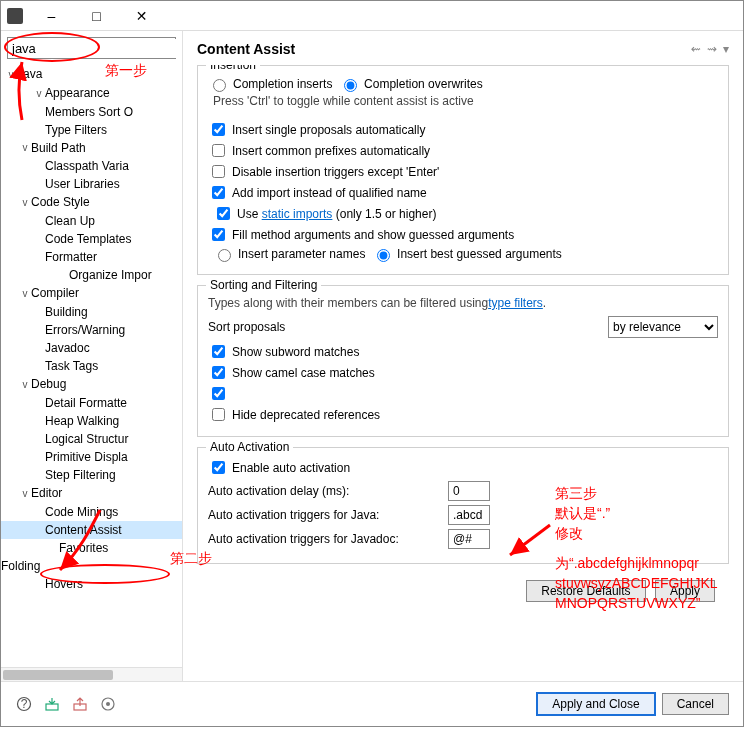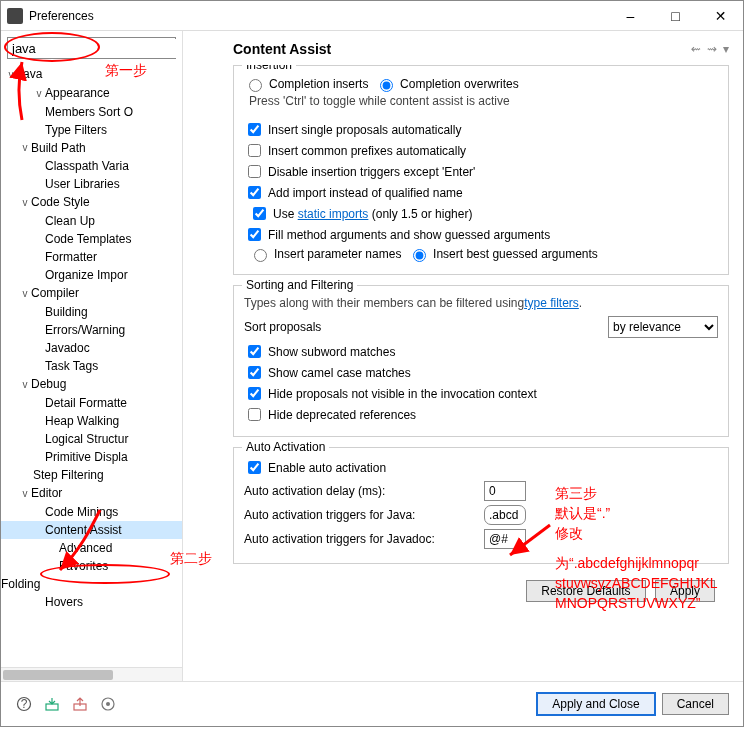--- a/index.html
+++ b/index.html
@@ -2,21 +2,21 @@
 <html><head>
 <meta charset="utf-8">
 <style>
 * { box-sizing: border-box; font-family: "Segoe UI", Tahoma, sans-serif; font-size: 12px; }
 body { margin: 0; background: #fff; color: #000; width: 746px; height: 729px; overflow: hidden; position: relative; }
 .window { border: 1px solid #888; width: 744px; height: 727px; display: flex; flex-direction: column; background: #fff; }
 .titlebar { height: 30px; display: flex; align-items: center; padding: 0 0 0 6px; background: #fff; border-bottom: 1px solid #ddd; }
 .titlebar .icon { width: 16px; height: 16px; background: #444; margin-right: 6px; display:inline-block; border-radius:2px; }
 .titlebar .title { flex: 1; }
 .titlebar .winbtn { width: 45px; height: 30px; display: flex; align-items: center; justify-content: center; font-size: 14px; font-family: "Segoe UI Symbol", sans-serif; }
-.content { flex: 1; display: flex; overflow: hidden; gap: 36px; }
+.content { flex: 1; display: flex; overflow: hidden; }
 .left { width: 182px; border-right: 1px solid #e0e0e0; display: flex; flex-direction: column; overflow:hidden; }
 .search { position: relative; margin: 6px 6px 4px 6px; border: 1px solid #888; display: flex; align-items:center; height:22px; }
 .search input { flex:1; border:none; outline:none; padding:2px 4px; font-size:13px; }
 .tree { flex:1; overflow:auto; padding: 2px 0 0 0; }
 .tree .node { white-space: nowrap; padding: 1px 0; cursor:default; line-height:16px; }
 .tree .lbl { display:inline-block; }
 .tree .tw { display:inline-block; width:12px; text-align:center; color:#555; font-size:10px; vertical-align:middle; }
 .tree .sel { background:#cde8ff; }
 .tree-scroll { overflow-x:auto; }
 .treefoot { height:14px; border-top:1px solid #e0e0e0; background:#f5f5f5; position:relative; }
@@ -48,21 +48,20 @@
 .anno { position:absolute; color:#f00; font-size:14px; font-family:"SimSun","Microsoft YaHei",sans-serif; pointer-events:none; }
 .ellipse { position:absolute; border:2px solid #f00; border-radius:50%; pointer-events:none; }
 svg.overlay { position:absolute; top:0; left:0; pointer-events:none; }
 </style>
 </head>
 <body>
 
 <div class="window">
   <div class="titlebar">
     <span class="icon"></span>
-    <span class="title">Preferences</span>
     <span class="winbtn">–</span>
     <span class="winbtn">□</span>
     <span class="winbtn">✕</span>
   </div>
 
   <div class="content">
     <div class="left">
       <div class="search">
         <input type="text" value="java" style="">
 
@@ -72,36 +71,35 @@
         <div class="node" style="padding-left:32px"><span class="tw">v</span><span class="lbl">Appearance</span></div>
         <div class="node" style="padding-left:44px"><span class="lbl">Members Sort O</span></div>
         <div class="node" style="padding-left:44px"><span class="lbl">Type Filters</span></div>
         <div class="node" style="padding-left:18px"><span class="tw">v</span><span class="lbl">Build Path</span></div>
         <div class="node" style="padding-left:44px"><span class="lbl">Classpath Varia</span></div>
         <div class="node" style="padding-left:44px"><span class="lbl">User Libraries</span></div>
         <div class="node" style="padding-left:18px"><span class="tw">v</span><span class="lbl">Code Style</span></div>
         <div class="node" style="padding-left:44px"><span class="lbl">Clean Up</span></div>
         <div class="node" style="padding-left:44px"><span class="lbl">Code Templates</span></div>
         <div class="node" style="padding-left:44px"><span class="lbl">Formatter</span></div>
-        <div class="node" style="padding-left:44px"><span class="lbl">Organize Impor</span></div>
+        <div class="node" style="padding-left:68px"><span class="lbl">Organize Impor</span></div>
         <div class="node" style="padding-left:18px"><span class="tw">v</span><span class="lbl">Compiler</span></div>
         <div class="node" style="padding-left:44px"><span class="lbl">Building</span></div>
         <div class="node" style="padding-left:44px"><span class="lbl">Errors/Warning</span></div>
         <div class="node" style="padding-left:44px"><span class="lbl">Javadoc</span></div>
         <div class="node" style="padding-left:44px"><span class="lbl">Task Tags</span></div>
         <div class="node" style="padding-left:18px"><span class="tw">v</span><span class="lbl">Debug</span></div>
         <div class="node" style="padding-left:44px"><span class="lbl">Detail Formatte</span></div>
         <div class="node" style="padding-left:44px"><span class="lbl">Heap Walking</span></div>
         <div class="node" style="padding-left:44px"><span class="lbl">Logical Structur</span></div>
         <div class="node" style="padding-left:44px"><span class="lbl">Primitive Displa</span></div>
-        <div class="node" style="padding-left:32px"><span class="lbl">Step Filtering</span></div>
+        <div class="node" style="padding-left:44px"><span class="lbl">Step Filtering</span></div>
         <div class="node" style="padding-left:18px"><span class="tw">v</span><span class="lbl">Editor</span></div>
         <div class="node" style="padding-left:44px"><span class="lbl">Code Minings</span></div>
         <div class="node sel" style="padding-left:44px"><span class="lbl">Content Assist</span></div>
-        <div class="node" style="padding-left:58px"><span class="lbl">Advanced</span></div>
         <div class="node" style="padding-left:58px"><span class="lbl">Favorites</span></div>
         <div class="node" style=""><span class="lbl">Folding</span></div>
         <div class="node" style="padding-left:44px"><span class="lbl">Hovers</span></div>
       </div>
       <div class="treefoot">
           <div class="thumb"></div>
         </div>
     </div>
 
     <div class="right">
@@ -166,41 +164,40 @@
           <div class="row">
               <input type="checkbox" checked="" style="">
               <label>Show subword matches</label>
             </div>
           <div class="row">
               <input type="checkbox" checked="" style="">
               <label>Show camel case matches</label>
             </div>
           <div class="row">
               <input type="checkbox" checked="" style="">
-              <label>Hide proposals not visible in the invocation context</label>
             </div>
           <div class="row">
               <input type="checkbox" style="">
               <label>Hide deprecated references</label>
             </div>
         </div>
 
         <div class="group">
           <span class="legend">Auto Activation</span>
           <div class="row">
               <input type="checkbox" checked="" style="">
               <label>Enable auto activation</label>
             </div>
           <div class="aa-row indent">
             <span class="albl">Auto activation delay (ms):</span>
             <input type="text" class="field" style="width: 42px;" value="0">
           </div>
           <div class="aa-row indent">
             <span class="albl">Auto activation triggers for Java:</span>
-            <input type="text" class="field" style="width: 42px; border-radius: 7px;" value=".abcd">
+            <input type="text" class="field" style="width: 42px;" value=".abcd">
           </div>
           <div class="aa-row indent">
             <span class="albl">Auto activation triggers for Javadoc:</span>
             <input type="text" class="field" style="width: 42px;" value="@#">
           </div>
         </div>
 
         <div class="btnrow">
           <button class="btn">Restore Defaults</button>
           <button class="btn">Apply</button>

